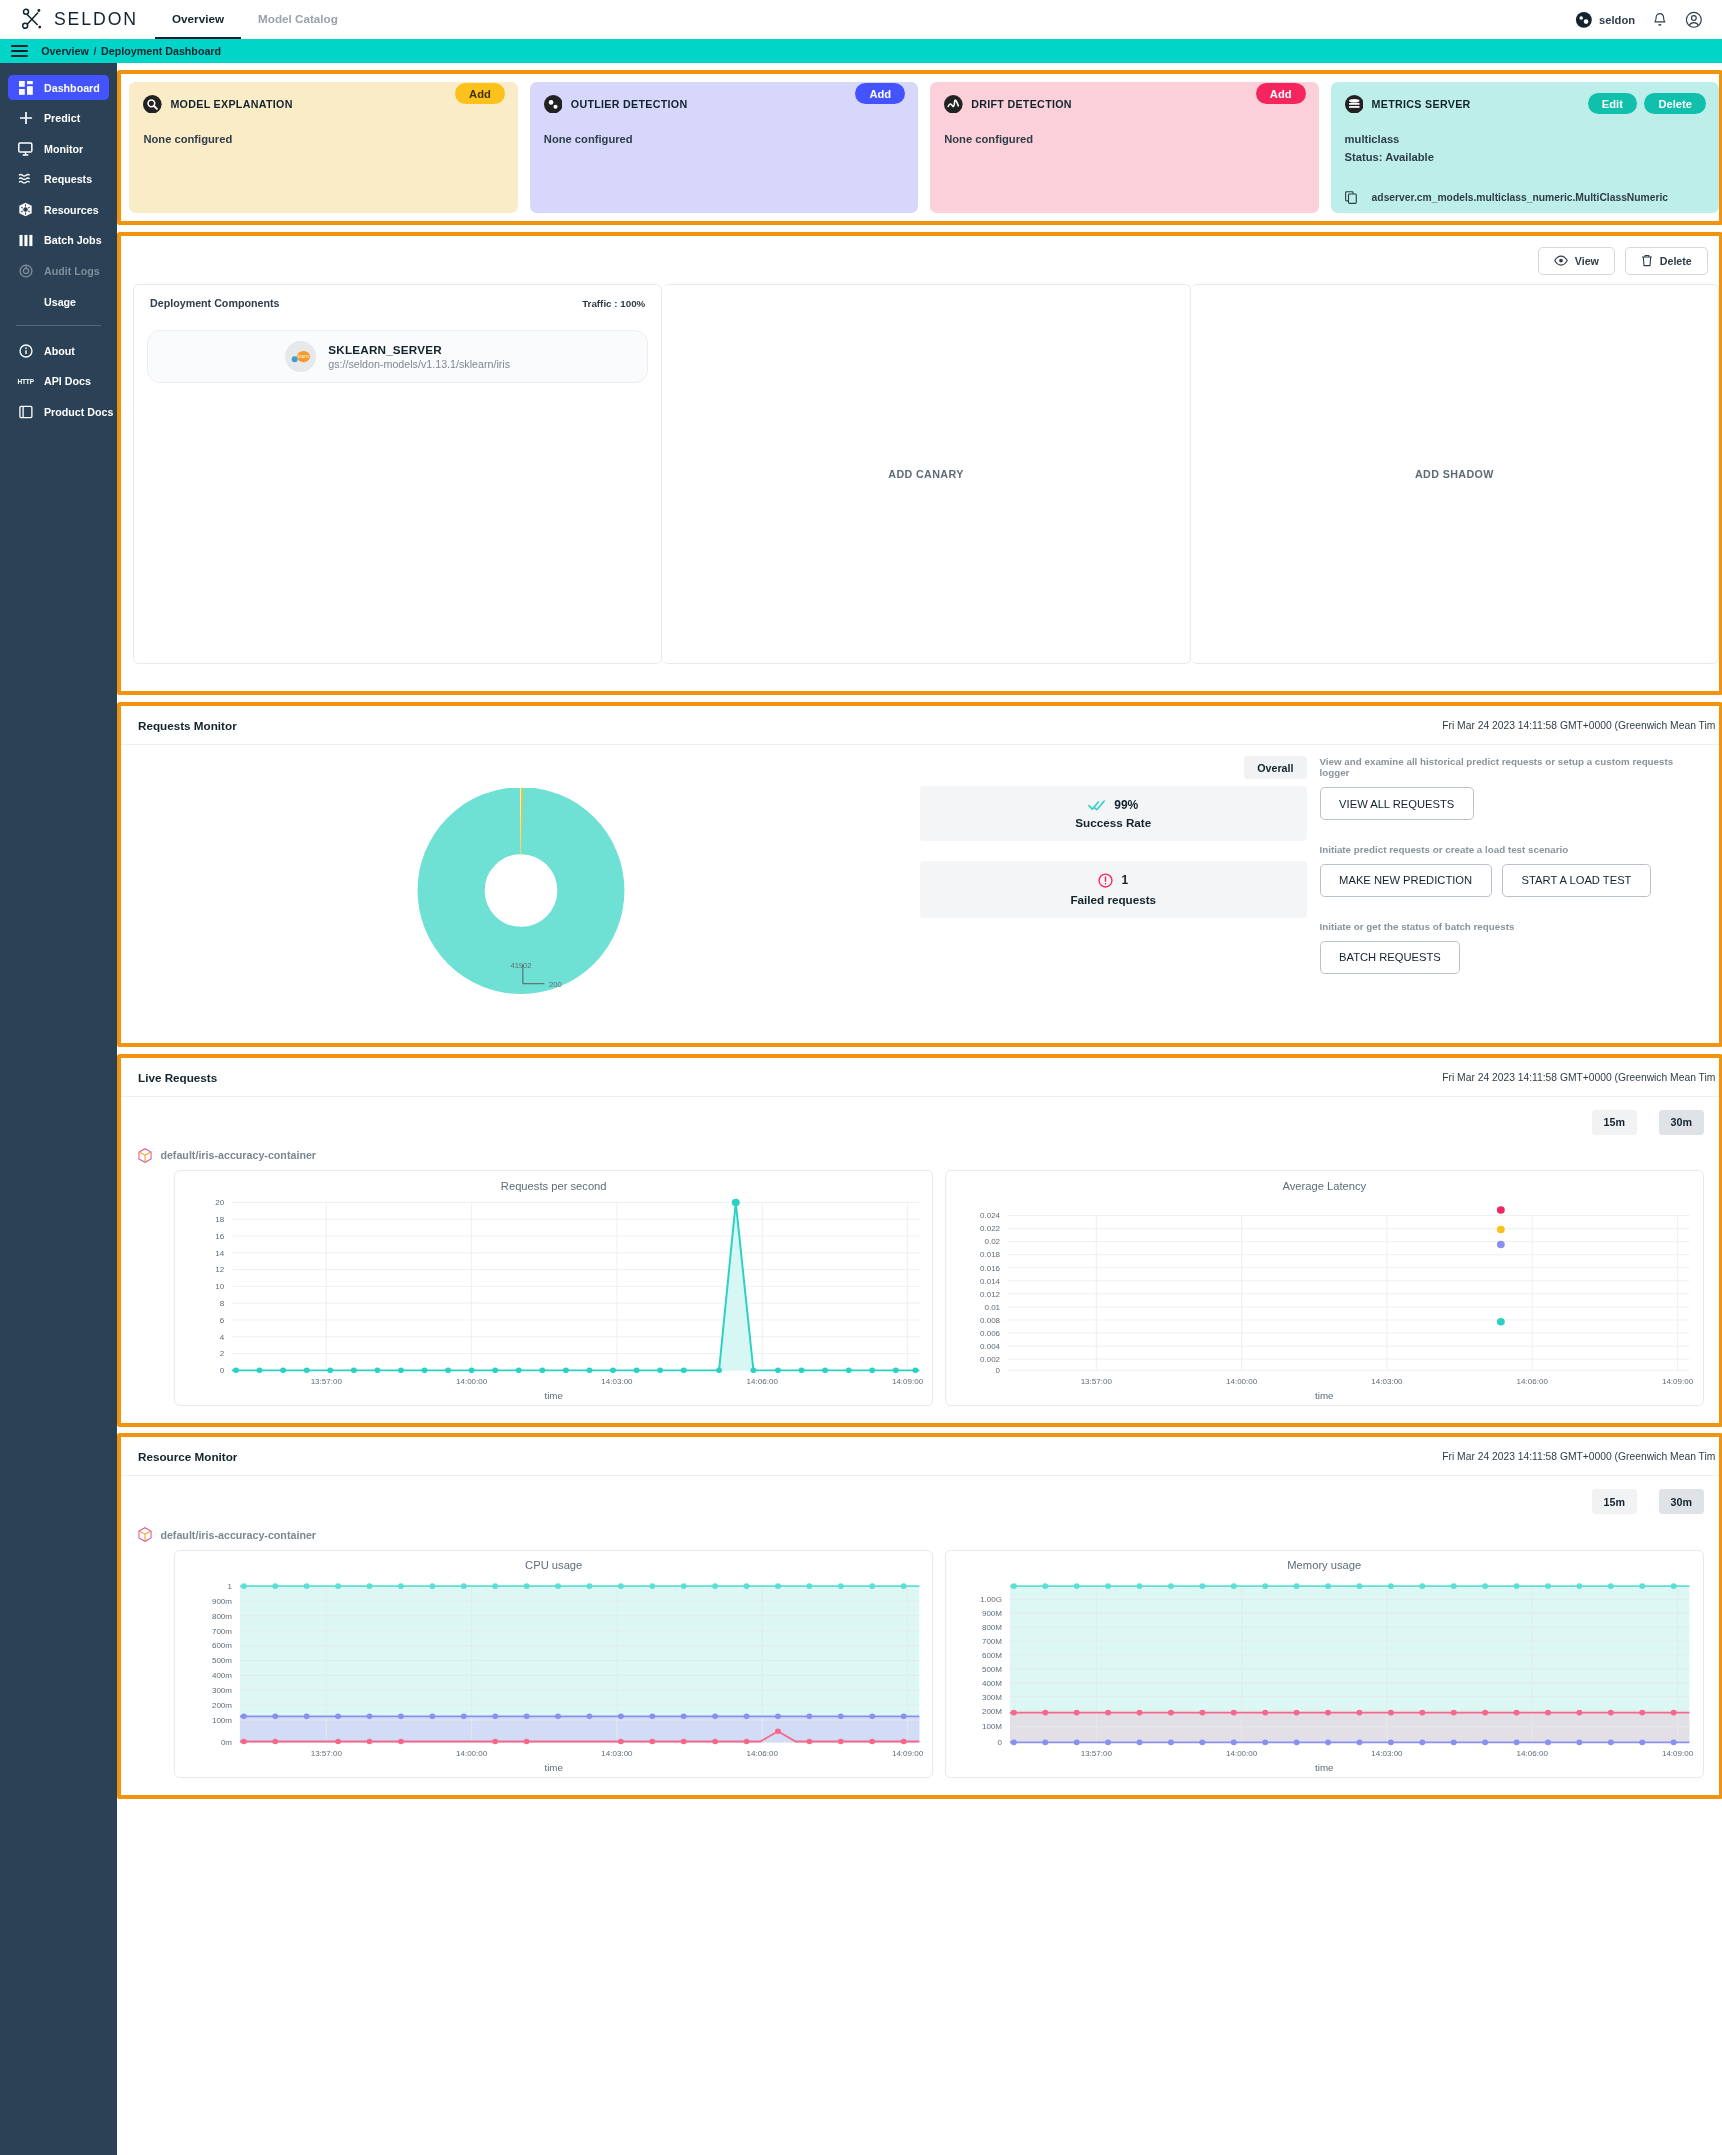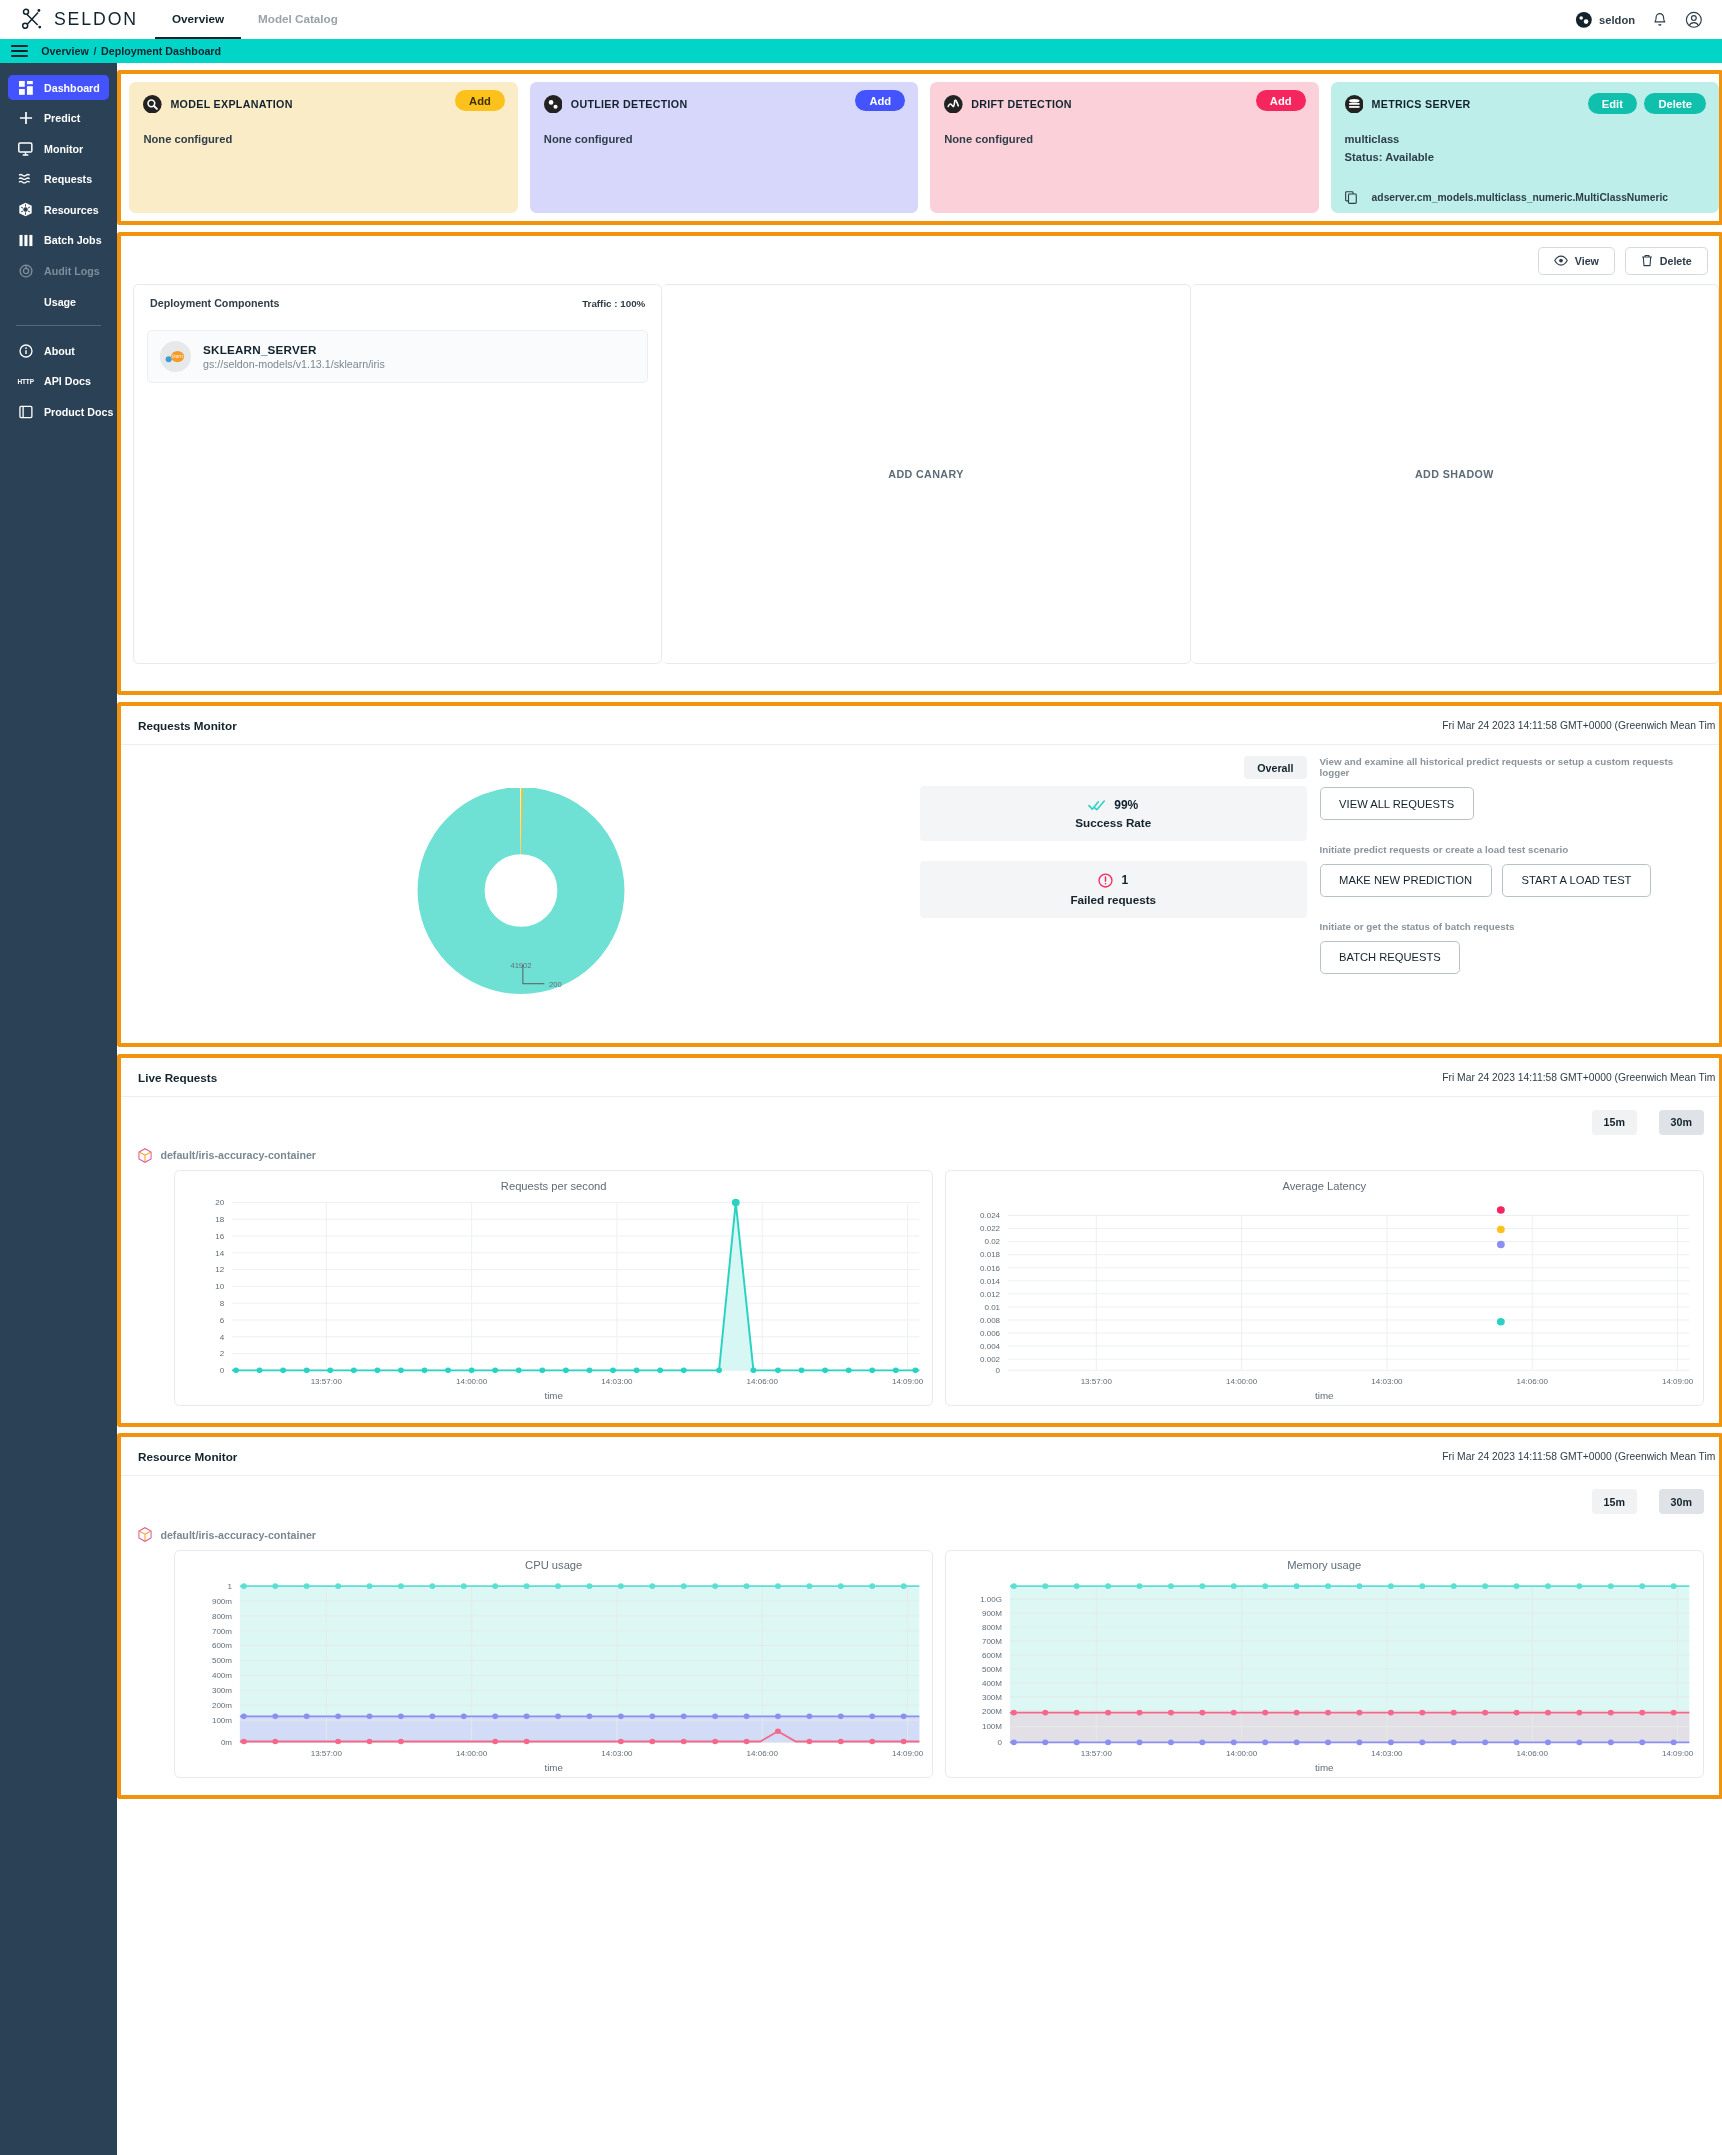--- a/index.html
+++ b/index.html
@@ -83,21 +83,21 @@
     min-height: 131px; position: relative;
   }
   .ccard.yellow { background: #fbecc8; }
   .ccard.purple { background: #d6d7fb; }
   .ccard.pink   { background: #fbd0d8; }
   .ccard.teal   { background: #bdeee9; }
   .ccard-head { display: flex; align-items: center; gap: 8.4px; }
   .ccard-title { font-size: 10.7px; font-weight: 700; letter-spacing: 0.3px; color: #12232e; }
   .ccard-body { margin-top: 17.7px; font-size: 11.2px; font-weight: 700; color: #2e3d49; line-height: 1.55; }
   .pill {
-    position: absolute; top: 8px; right: 13px;
+    position: absolute; top: 1px; right: 13px;
     border: none; border-radius: 14px; padding: 4.7px 14px;
     font-size: 11.2px; font-weight: 700; color: #ffffff; cursor: pointer;
     font-family: "Liberation Sans", sans-serif;
   }
   .pill.amber { background: #fcc21b; color: #3c3000; }
   .pill.indigo { background: #4353ff; }
   .pill.crimson { background: #f5265e; }
   .pill.tealbtn { background: #11bfad; }
   .pill-group { position: absolute; top: 11.2px; right: 13px; display: flex; gap: 7.5px; }
   .pill-group .pill { position: static; }
@@ -128,21 +128,21 @@
   }
   .graph-col + .graph-col { border-left: none; }
   .gc-head {
     display: flex; justify-content: space-between; align-items: center;
     padding: 12px 16px 0 16px;
   }
   .gc-title { font-size: 10.7px; font-weight: 700; color: #2e3d49; }
   .gc-traffic { font-size: 9.8px; font-weight: 700; color: #2e3d49; }
   .comp-box {
     margin: 20.5px 13px 0 13px; background: #fafbfc; border: 0.9px solid #eceff1;
-    border-radius: 5px; padding: 10.3px 12px; display: flex; align-items: center; gap: 12px;
+    border-radius: 13px; padding: 10.3px 12px; display: flex; align-items: center; gap: 12px; justify-content: center;
   }
   .comp-avatar {
     width: 31px; height: 31px; border-radius: 50%; background: #e6e8ea;
     display: flex; align-items: center; justify-content: center; flex: 0 0 31px;
   }
   .comp-name { font-size: 11.7px; font-weight: 700; color: #12232e; letter-spacing: 0.2px; }
   .comp-uri { font-size: 10.7px; color: #7b8892; margin-top: 1.9px; }
   .placeholder-text {
     position: absolute; top: 50%; left: 0; right: 0; transform: translateY(-50%);
     text-align: center; font-size: 10.7px; font-weight: 700; color: #5c6b77; letter-spacing: 0.4px;

